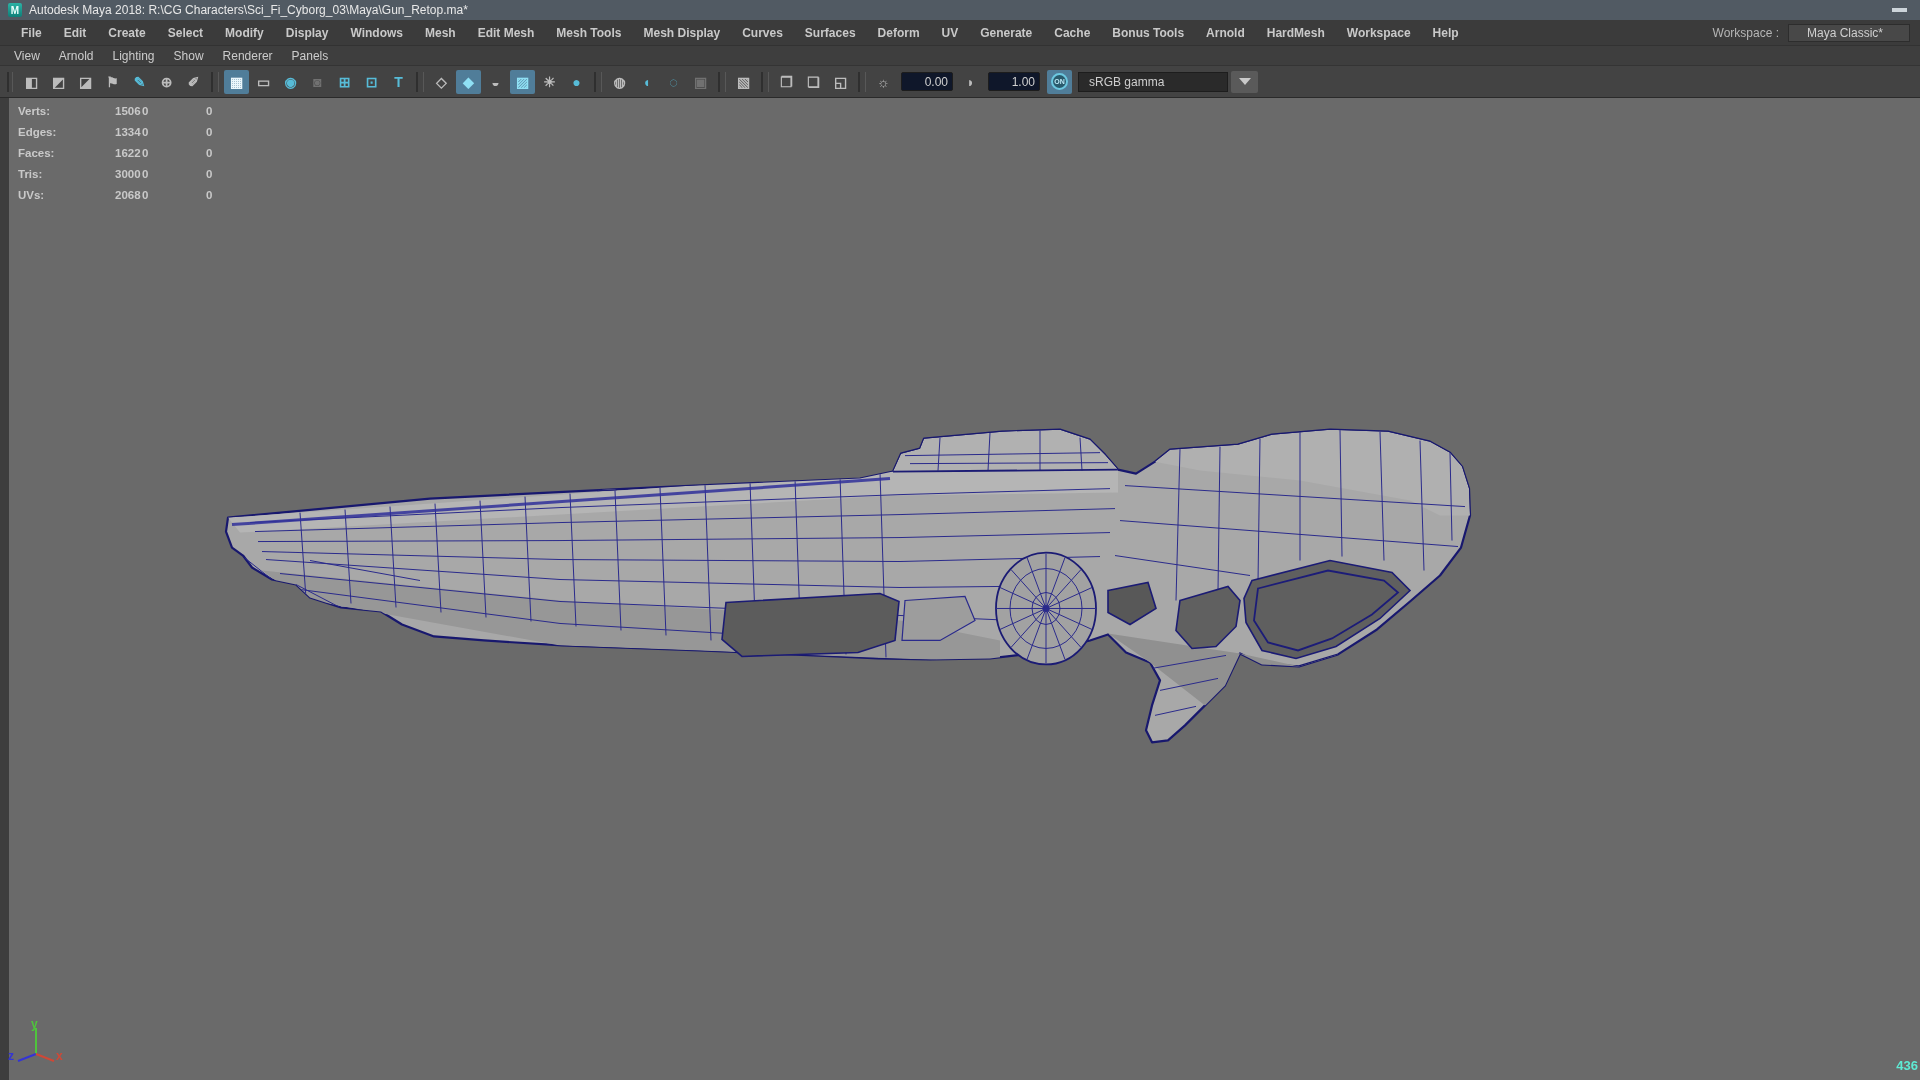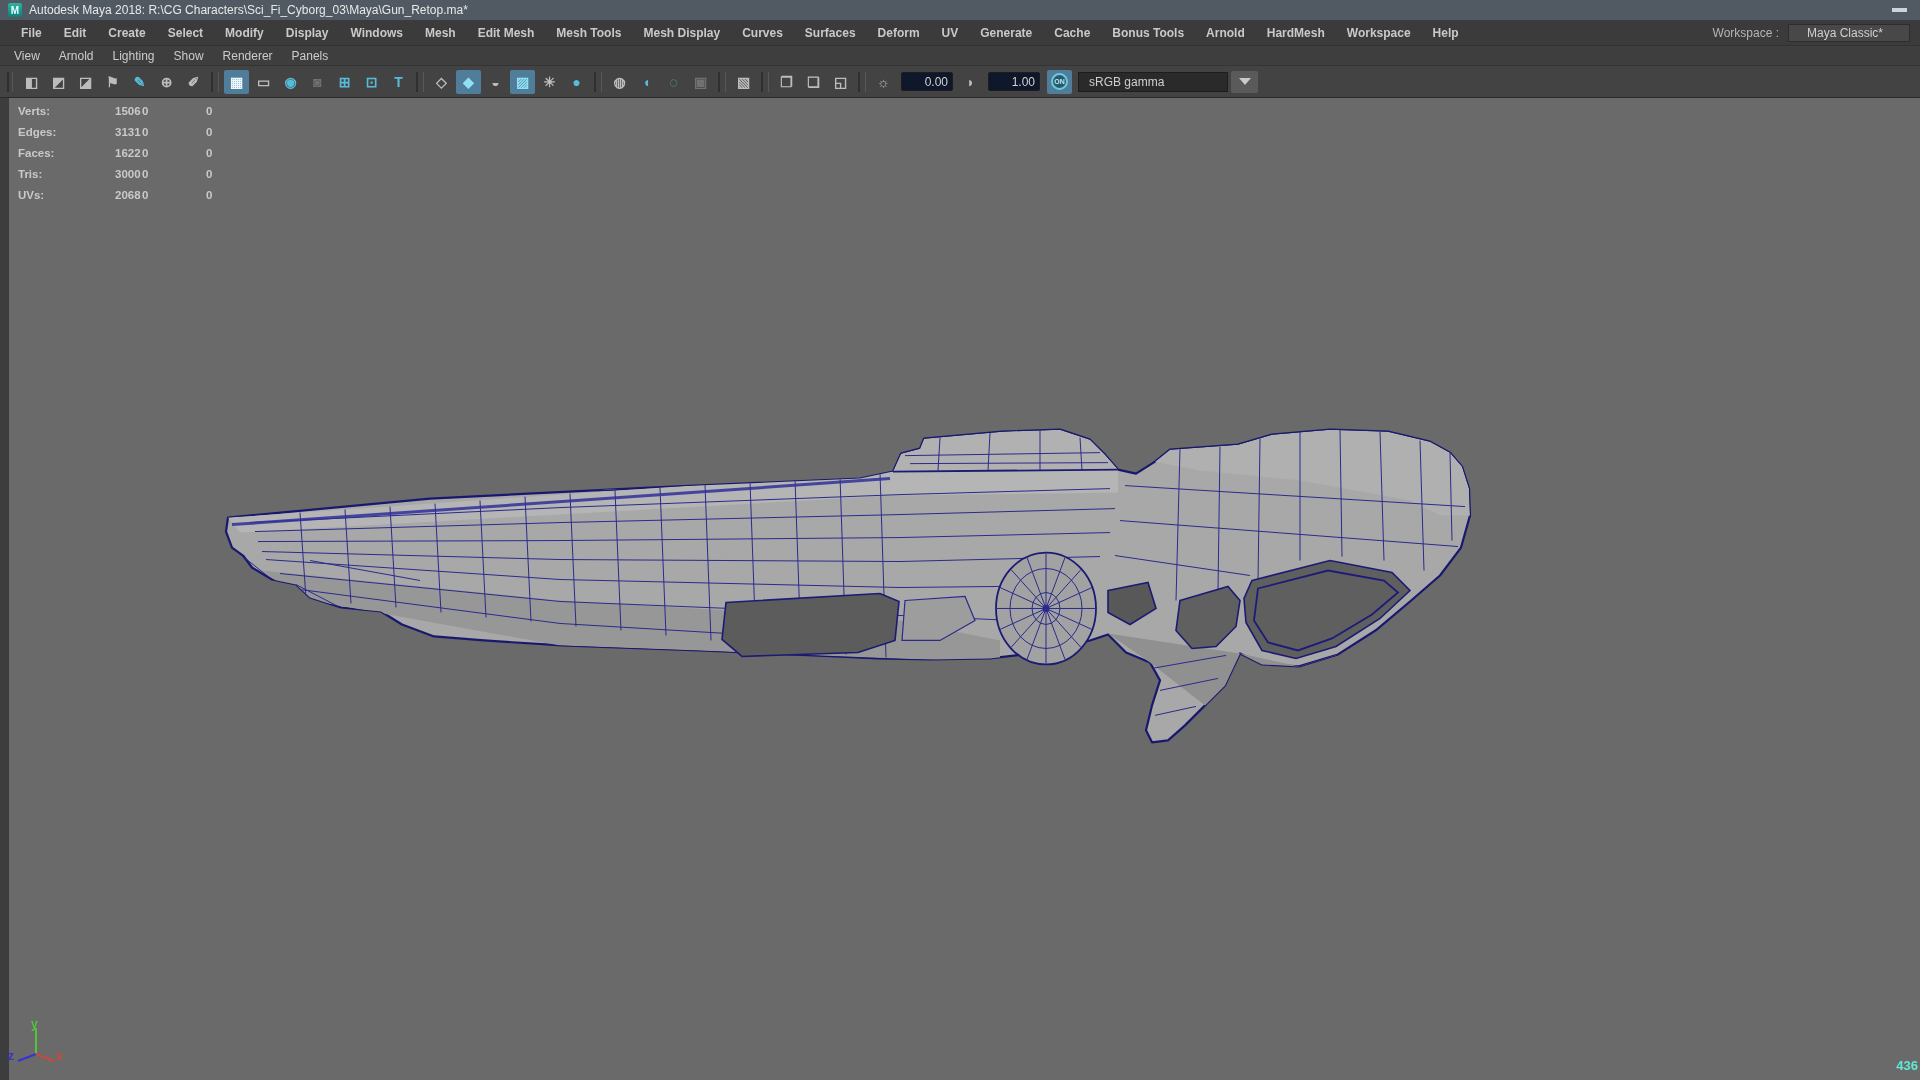--- a/index.html
+++ b/index.html
@@ -261,21 +261,21 @@
 
       <div class="hud-row">
         <span class="hud-label">Verts:</span>
         <span class="hud-num">1506</span>
         <span class="hud-num">0</span>
         <span class="hud-num">0</span>
       </div>
 
       <div class="hud-row">
         <span class="hud-label">Edges:</span>
-        <span class="hud-num">3131</span>
+        <span class="hud-num">1334</span>
         <span class="hud-num">0</span>
         <span class="hud-num">0</span>
       </div>
 
       <div class="hud-row">
         <span class="hud-label">Faces:</span>
         <span class="hud-num">1622</span>
         <span class="hud-num">0</span>
         <span class="hud-num">0</span>
       </div>

